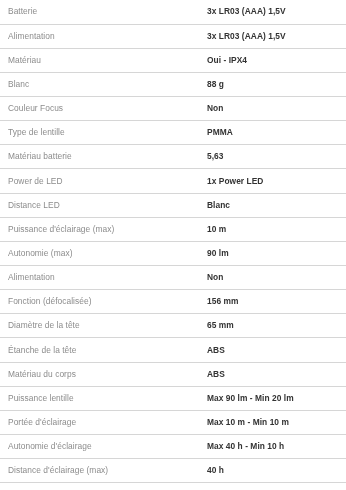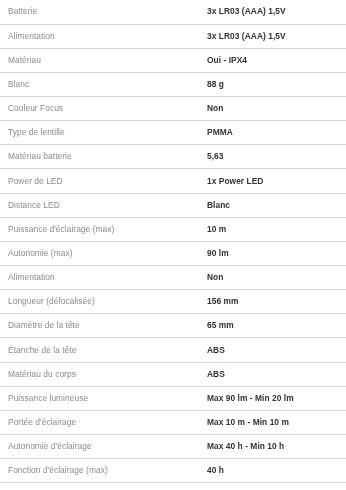--- a/index.html
+++ b/index.html
@@ -108,49 +108,49 @@
       </tr>
       <tr class="spec-row">
         <td class="spec-label">Autonomie (max)</td>
         <td class="spec-value">90 lm</td>
       </tr>
       <tr class="spec-row">
         <td class="spec-label">Alimentation</td>
         <td class="spec-value">Non</td>
       </tr>
       <tr class="spec-row">
-        <td class="spec-label">Longueur (défocalisée)</td>
+        <td class="spec-label">Fonction (défocalisée)</td>
         <td class="spec-value">156 mm</td>
       </tr>
       <tr class="spec-row">
         <td class="spec-label">Diamètre de la tête</td>
         <td class="spec-value">65 mm</td>
       </tr>
       <tr class="spec-row">
         <td class="spec-label">Étanche de la tête</td>
         <td class="spec-value">ABS</td>
       </tr>
       <tr class="spec-row">
         <td class="spec-label">Matériau du corps</td>
         <td class="spec-value">ABS</td>
       </tr>
       <tr class="spec-row">
-        <td class="spec-label">Puissance lumineuse</td>
+        <td class="spec-label">Puissance lentille</td>
         <td class="spec-value">Max 90 lm - Min 20 lm</td>
       </tr>
       <tr class="spec-row">
         <td class="spec-label">Portée d'éclairage</td>
         <td class="spec-value">Max 10 m - Min 10 m</td>
       </tr>
       <tr class="spec-row">
         <td class="spec-label">Autonomie d'éclairage</td>
         <td class="spec-value">Max 40 h - Min 10 h</td>
       </tr>
       <tr class="spec-row">
-        <td class="spec-label">Fonction d'éclairage (max)</td>
+        <td class="spec-label">Distance d'éclairage (max)</td>
         <td class="spec-value">40 h</td>
       </tr>
       <tr class="spec-row">
         <td class="spec-label">Conditionnement</td>
         <td class="spec-value">Blister</td>
       </tr>
     </tbody>
 </table>
 
 </body></html>

